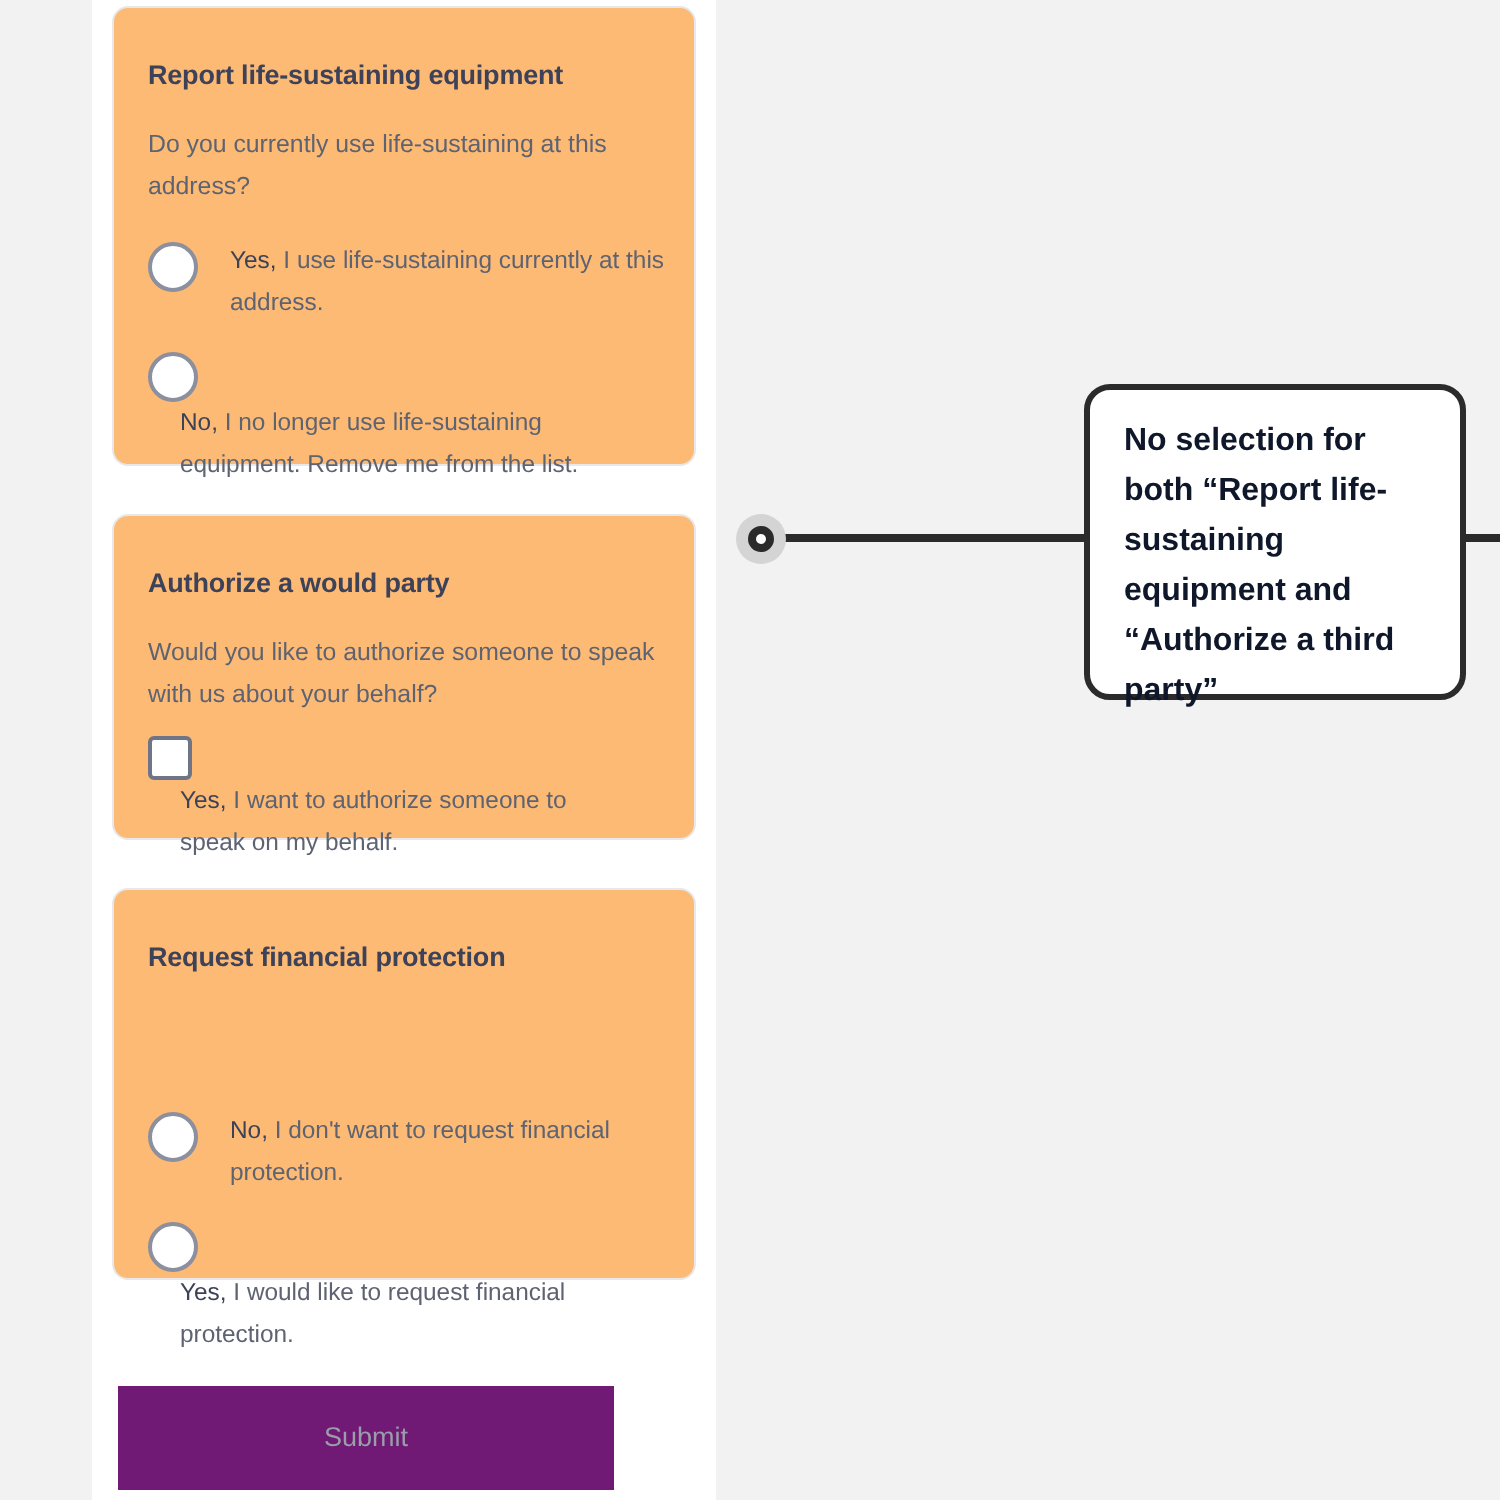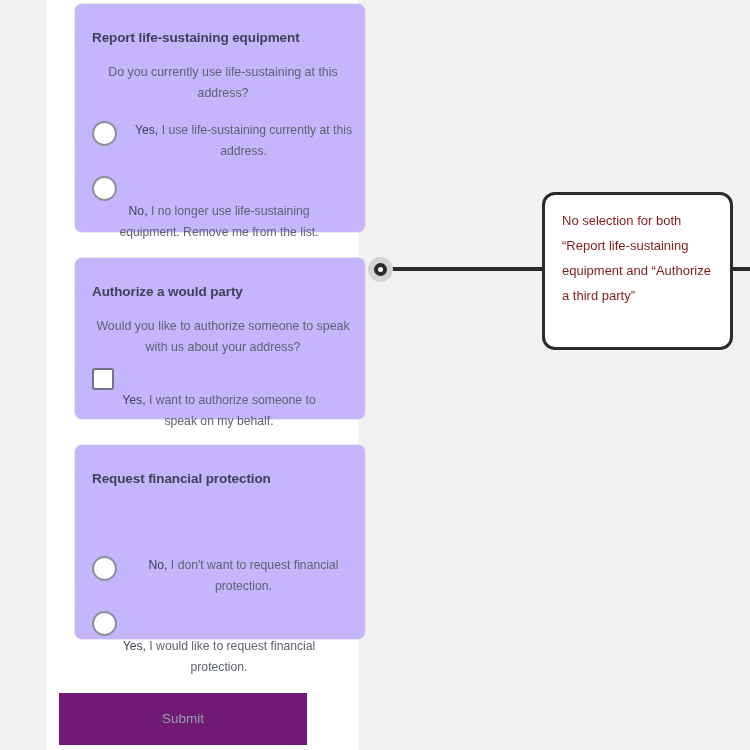--- a/index.html
+++ b/index.html
@@ -28,27 +28,26 @@
     left: 46px;
     top: 0;
     width: 312px;
     height: 750px;
     background: #ffffff;
   }
 
   
   .card {
     position: absolute;
-    left: 74px;
+    left: 56px;
     width: 292px;
-    background: #c4b5fd;
+    background: #fdba74;
     border: 1px solid #e8e8ea;
     border-radius: 8px;
     box-sizing: border-box;
-    text-align: center;
   }
   #card-0 { top: 3px;   height: 230px; }
   #card-1 { top: 257px; height: 163px; }
   #card-2 { top: 444px; height: 196px; }
 
   .card-title {
     position: absolute;
     left: 17px;
     top: 26px;
     font-size: 13.5px;
@@ -189,24 +188,24 @@
     border: 3px solid #2b2b2b;
     border-radius: 13px;
     box-sizing: border-box;
     z-index: 3;
   }
   .callout-text {
     position: absolute;
     left: 17px;
     top: 13px;
     width: 150px;
-    font-size: 13px;
-    font-weight: normal;
+    font-size: 16px;
+    font-weight: bold;
     line-height: 25px;
-    color: #7f1d1d;
+    color: #0f172a;
     white-space: pre-line;
   }
 </style>
 </head>
 <body>
 
 <div class="page-bg"></div>
 <div class="form-panel"></div>
 
 <div class="card" id="card-0">
@@ -219,21 +218,21 @@
     </div>
     <div class="option">
       <div class="radio-box"></div>
       <div class="option-label"><span class="lead">No,</span><span> I no longer use life-sustaining equipment. Remove me from the list.</span></div>
     </div>
   </div>
 </div>
 
 <div class="card" id="card-1">
   <div class="card-title">Authorize a would party</div>
-  <div class="card-question">Would you like to authorize someone to speak with us about your address?</div>
+  <div class="card-question">Would you like to authorize someone to speak with us about your behalf?</div>
   <div class="options" style="top:108px;">
     <div class="option">
       <div class="check-box"></div>
       <div class="option-label"><span class="lead">Yes,</span><span> I want to authorize someone to speak on my behalf.</span></div>
     </div>
   </div>
 </div>
 
 <div class="card" id="card-2">
   <div class="card-title">Request financial protection</div>

